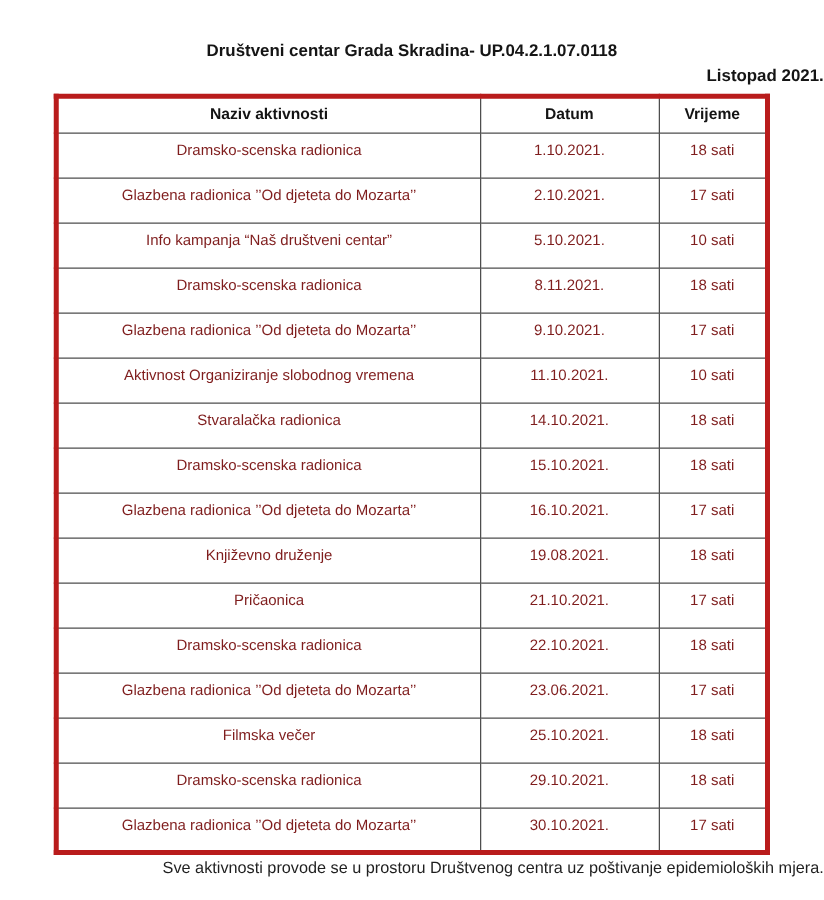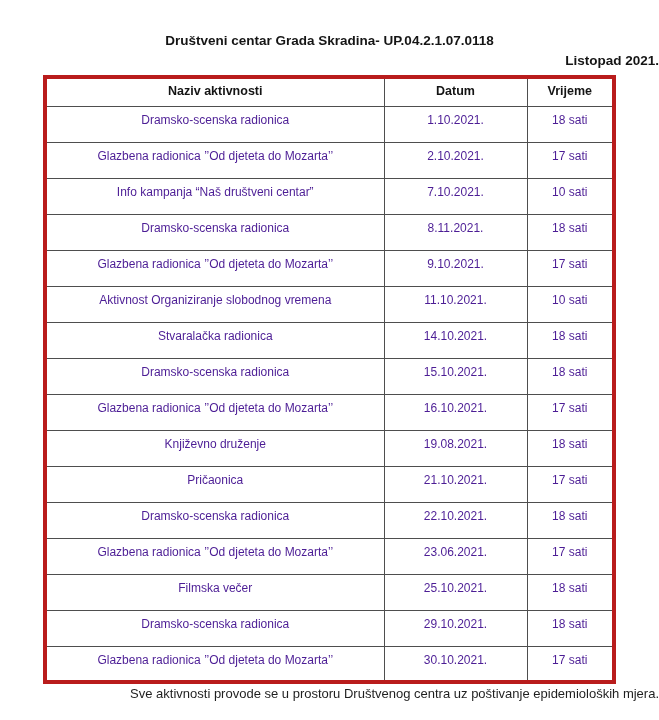--- a/index.html
+++ b/index.html
@@ -58,21 +58,21 @@
     padding-top: 5px;
     font-size: 12.5px;
     font-weight: 700;
     color: #141414;
   }
   table.activities td {
     height: 36px;
     padding-top: 6px;
     font-size: 12px;
     font-weight: 400;
-    color: #4c1d95;
+    color: #7f1d1d;
   }
   .col-activity { width: 339px; }
   .col-date { width: 143px; }
   .col-time { width: 87px; }
   .footer {
     position: absolute;
     top: 686px;
     left: 0;
     width: 100%;
     text-align: right;
@@ -106,21 +106,21 @@
           <td>1.10.2021.</td>
           <td>18 sati</td>
         </tr>
         <tr>
           <td>Glazbena radionica ’’Od djeteta do Mozarta’’</td>
           <td>2.10.2021.</td>
           <td>17 sati</td>
         </tr>
         <tr>
           <td>Info kampanja “Naš društveni centar”</td>
-          <td>7.10.2021.</td>
+          <td>5.10.2021.</td>
           <td>10 sati</td>
         </tr>
         <tr>
           <td>Dramsko-scenska radionica</td>
           <td>8.11.2021.</td>
           <td>18 sati</td>
         </tr>
         <tr>
           <td>Glazbena radionica ’’Od djeteta do Mozarta’’</td>
           <td>9.10.2021.</td>

